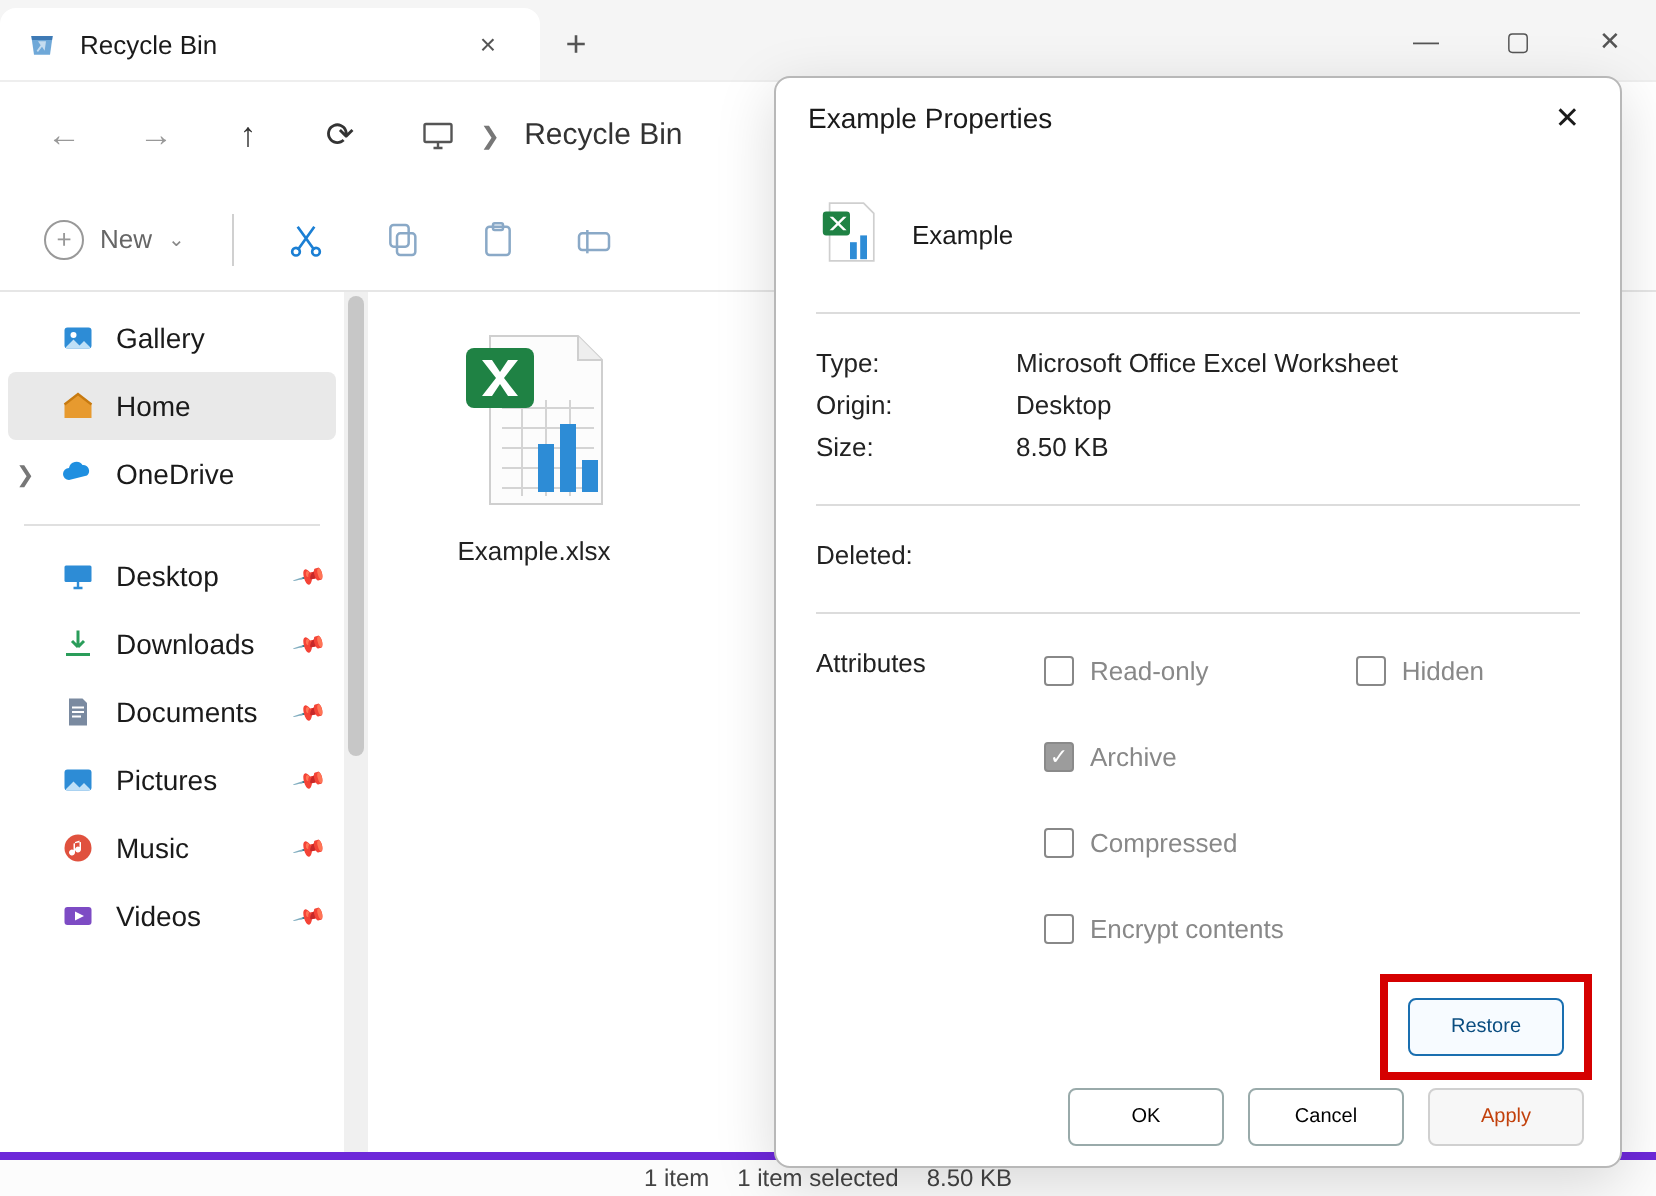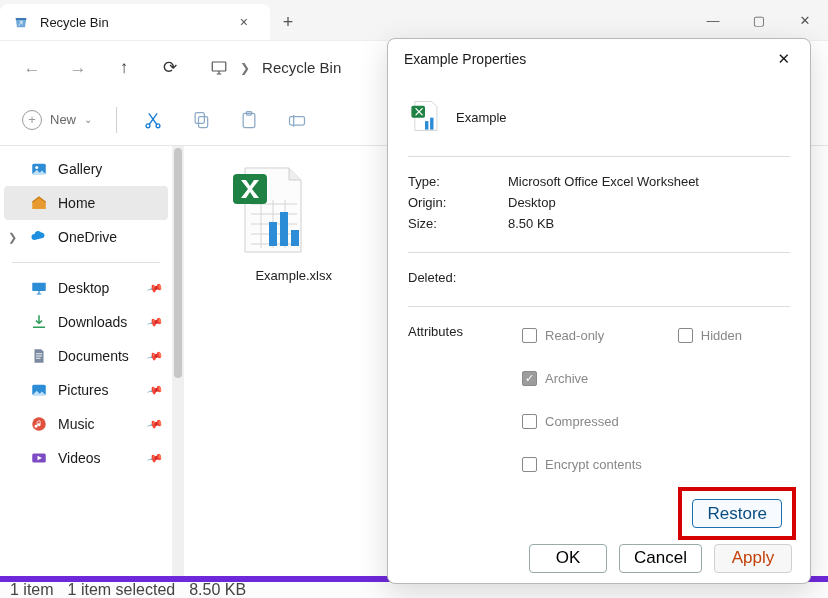--- a/index.html
+++ b/index.html
@@ -39,47 +39,47 @@
   .side-item .pin { margin-left:auto; color:#999; font-size:11px; transform: rotate(30deg); }
   .side-divider { height:1px; background:#e0e0e0; margin:8px 12px; }
   .icon16 { width:18px; height:18px; display:inline-flex; align-items:center; justify-content:center; }
 
   
   .vscroll { width:12px; background:#f0f0f0; }
   .vscroll .thumb { width:8px; margin:2px auto 0; height:230px; background:#c7c7c7; border-radius:4px; }
 
   
   .files { flex:1; padding:14px 18px; display:flex; align-items:flex-start; }
-  .file-item { width:130px; text-align:right; }
+  .file-item { width:130px; text-align:center; }
   .file-icon { width:100px; height:100px; margin:0 auto 8px; position:relative; }
   .file-label { font-size:13px; color:#222; }
 
   
-  .statusbar { height:22px; background:#fcfcfc; border-top:6px solid #6d28d9; display:flex; align-items:center; padding:0 10px; font-size:16px; color:#444; gap:14px; }
+  .statusbar { height:22px; background:#fcfcfc; border-top:4px solid #6d28d9; display:flex; align-items:center; padding:0 10px; font-size:12px; color:#444; gap:14px;justify-content:center; }
 
   
   .dialog { position:absolute; top:38px; left:387px; width:424px; height:546px; background:#fff; border:1px solid #b8b8b8; border-radius:8px; box-shadow:0 8px 30px rgba(0,0,0,0.15); display:flex; flex-direction:column; }
   .dlg-title { height:40px; display:flex; align-items:center; padding:0 12px 0 16px; font-size:14px; }
   .dlg-title .x { margin-left:auto; font-size:15px; padding:4px 8px; }
   .tabstrip { display:flex; border-bottom:1px solid #d6d6d6; padding:0 8px; margin:0 8px; }
   .tabstrip .t { padding:8px 14px 9px; font-size:13px; border:1px solid #d6d6d6; border-bottom:1px solid #fff; margin-bottom:-1px; border-top-left-radius:5px; border-top-right-radius:5px; background:#fff; }
   .dlg-body { flex:1; padding:14px 20px 0; overflow:hidden; }
   .dlg-row { display:flex; align-items:center; padding:3px 0; font-size:13px; }
   .dlg-row .k { width:100px; color:#222; }
   .dlg-row .v { color:#222; }
   .hr { height:1px; background:#dcdcdc; margin:10px 0 14px; }
   .chk { display:inline-flex; align-items:center; gap:8px; font-size:13px; color:#333; }
   .chk .box { width:15px; height:15px; border:1px solid #888; border-radius:2px; background:#fff; display:flex; align-items:center; justify-content:center; }
   .chk .box.on { background:#9c9c9c; border-color:#8a8a8a; color:#fff; font-size:11px; }
   .chk.dis { color:#888; }
   .attr-grid { display:flex; gap:36px; margin-top:4px; }
   .attr-col { display:flex; flex-direction:column; gap:28px; }
 
   .restore-wrap { position:absolute; right:14px; top:448px; border:4px solid #d50000; padding:8px 10px; }
-  .btn { min-width:78px; height:29px; border:1px solid #9aa; border-radius:4px; background:#fff; font-size:17px; padding:0 14px; display:inline-flex; align-items:center; justify-content:center; }
+  .btn { min-width:78px; height:29px; border:1px solid #9aa; border-radius:4px; background:#fff; font-size:10px; padding:0 14px; display:inline-flex; align-items:center; justify-content:center; }
   .btn.primary { border-color:#1a6fb0; color:#0a4d80; background:#f7fbff; }
   .btn.dis { color:#c2410c; border-color:#d0d0d0; background:#f7f7f7; }
 
   .dlg-foot { height:50px; display:flex; align-items:center; justify-content:flex-end; gap:12px; padding:0 18px; }
 
   .recycle-icon svg, .icon16 svg { display:block; }
 </style>
 </head>
 <body>
 

